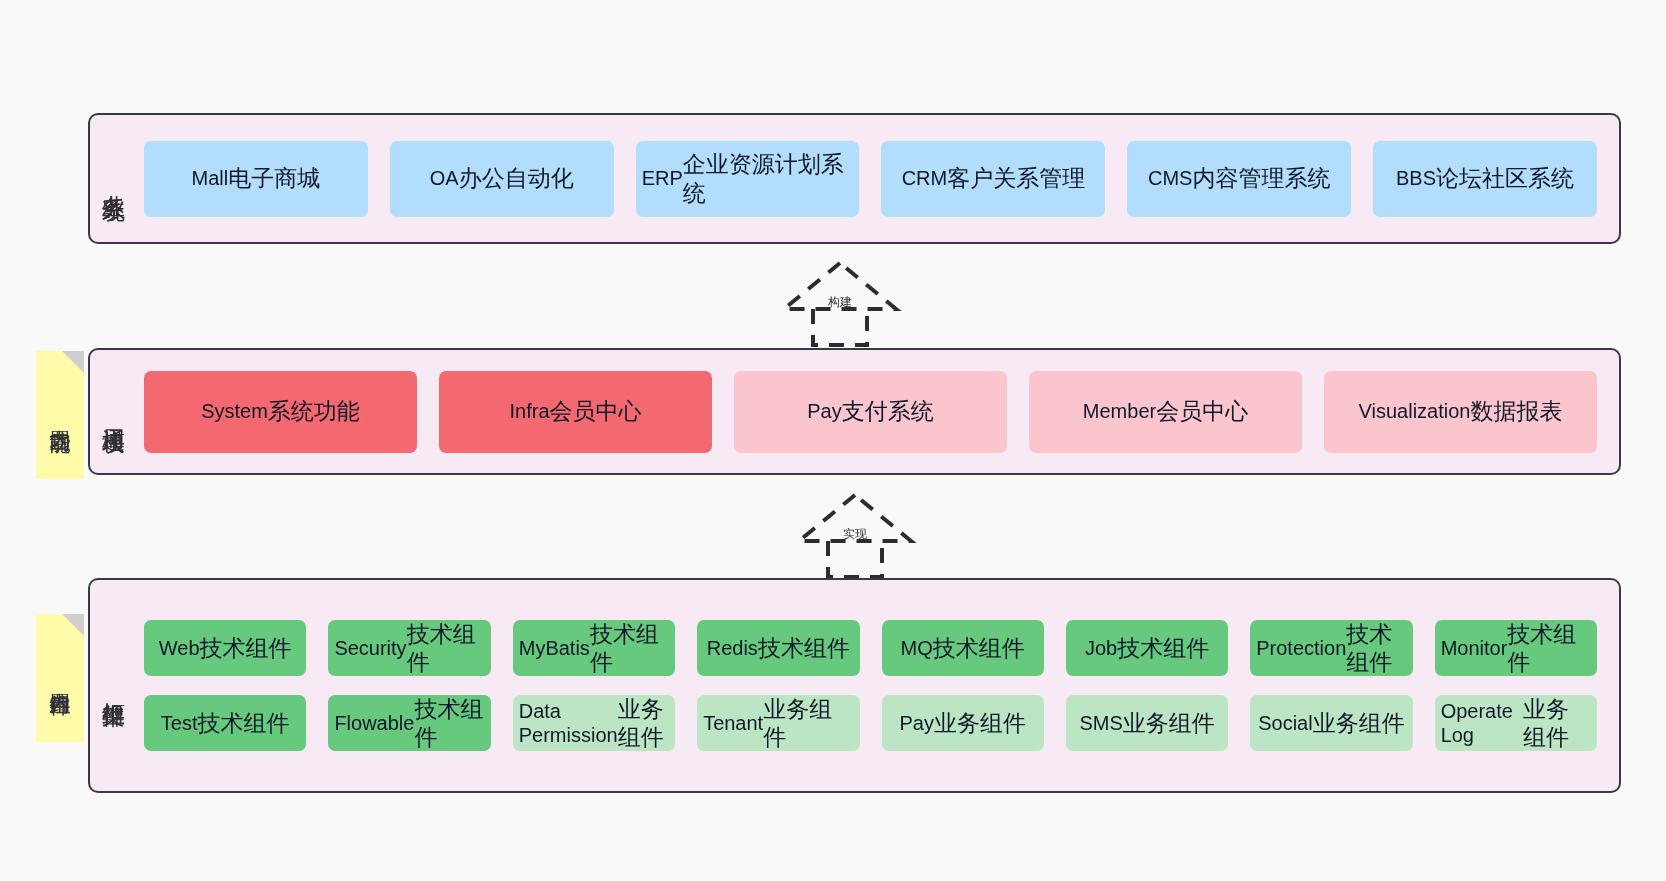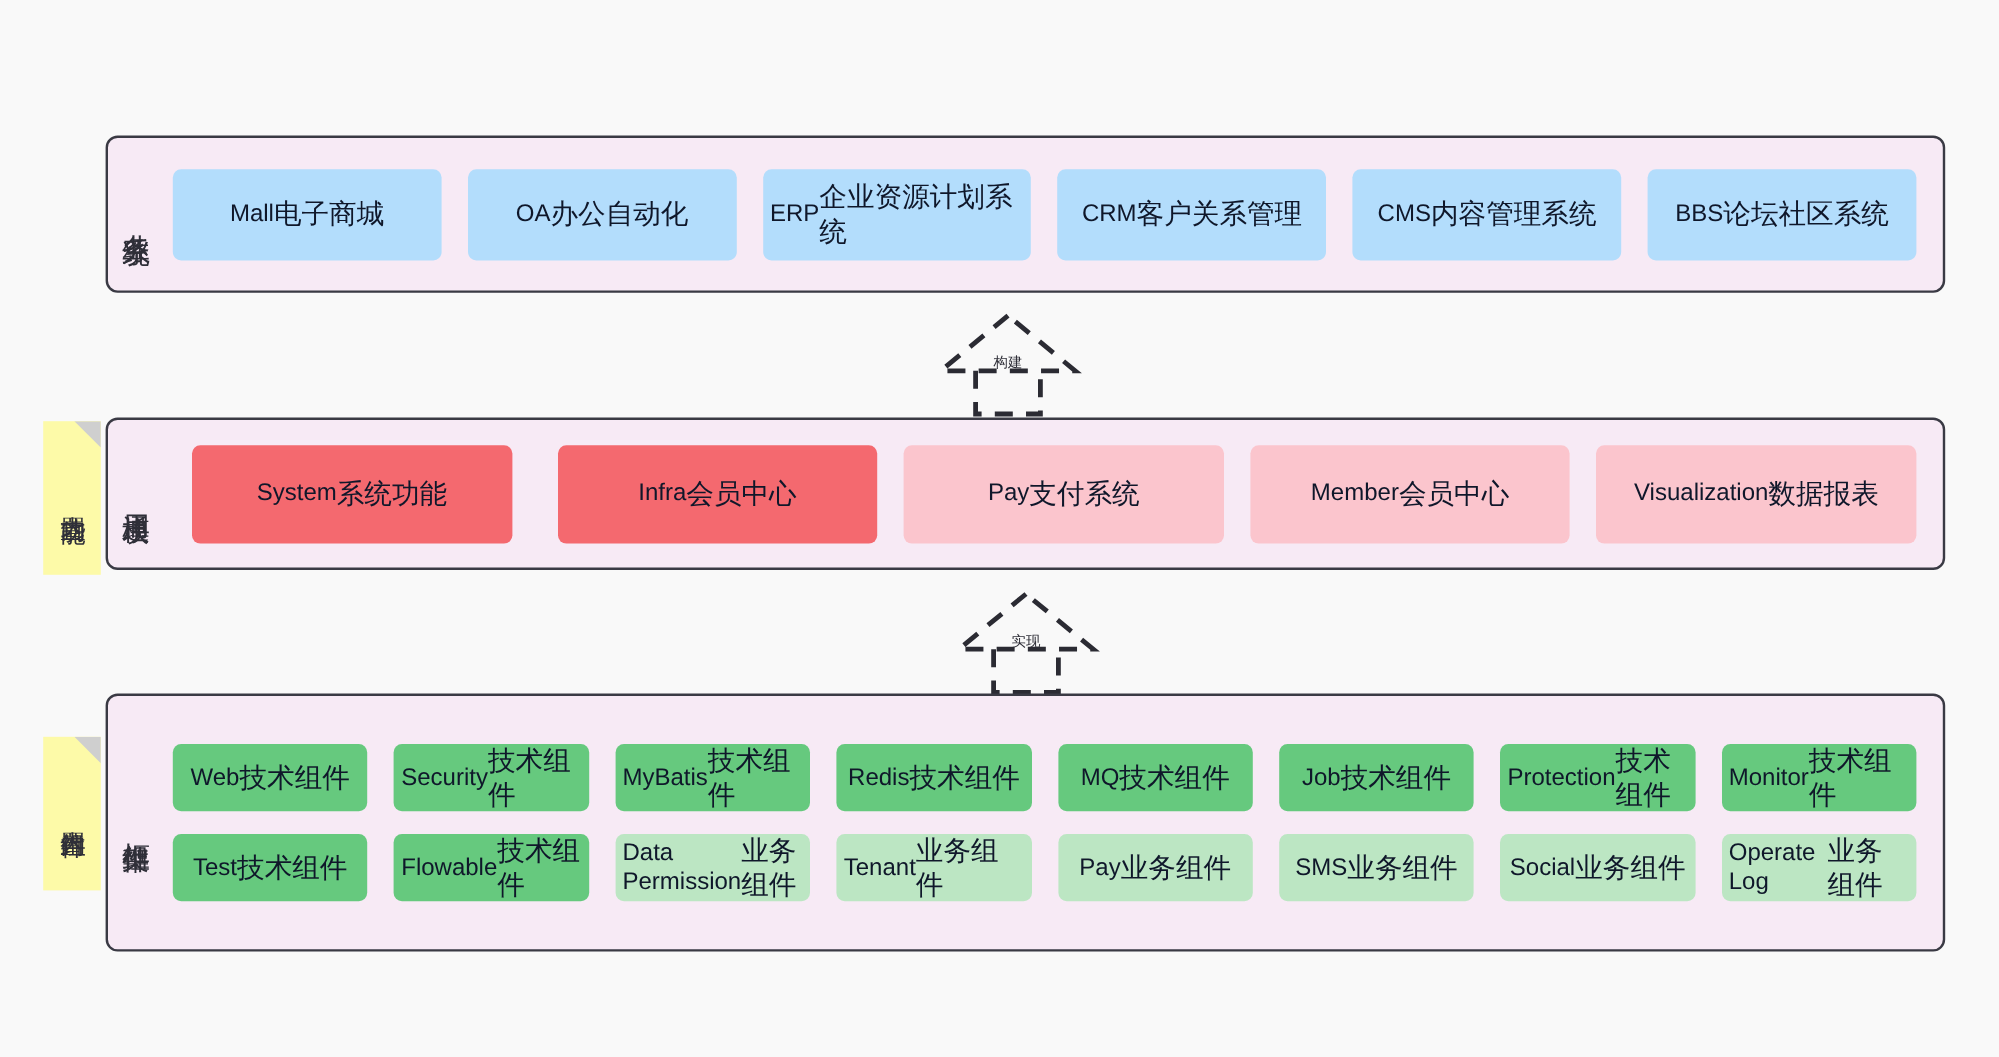--- a/index.html
+++ b/index.html
@@ -79,21 +79,21 @@
     color: #0f172a;
     padding: 4px 6px;
   }
   .box .sub { font-size: 23px; }
 
   .h-biz    { height: 76px; }
   .h-module { height: 82px; }
   .h-comp   { height: 56px; }
 
   .c-blue       { background: #b3ddfc; }
-  .c-red        { background: #f4696f; margin-left: 16px; }
+  .c-red        { background: #f4696f; }
   .c-pink       { background: #fbc5cd; }
   .c-green      { background: #66c97e; }
   .c-lightgreen { background: #bce6c3; }
 
   
   .connector {
     position: absolute;
     width: 170px;
     height: 96px;
   }

